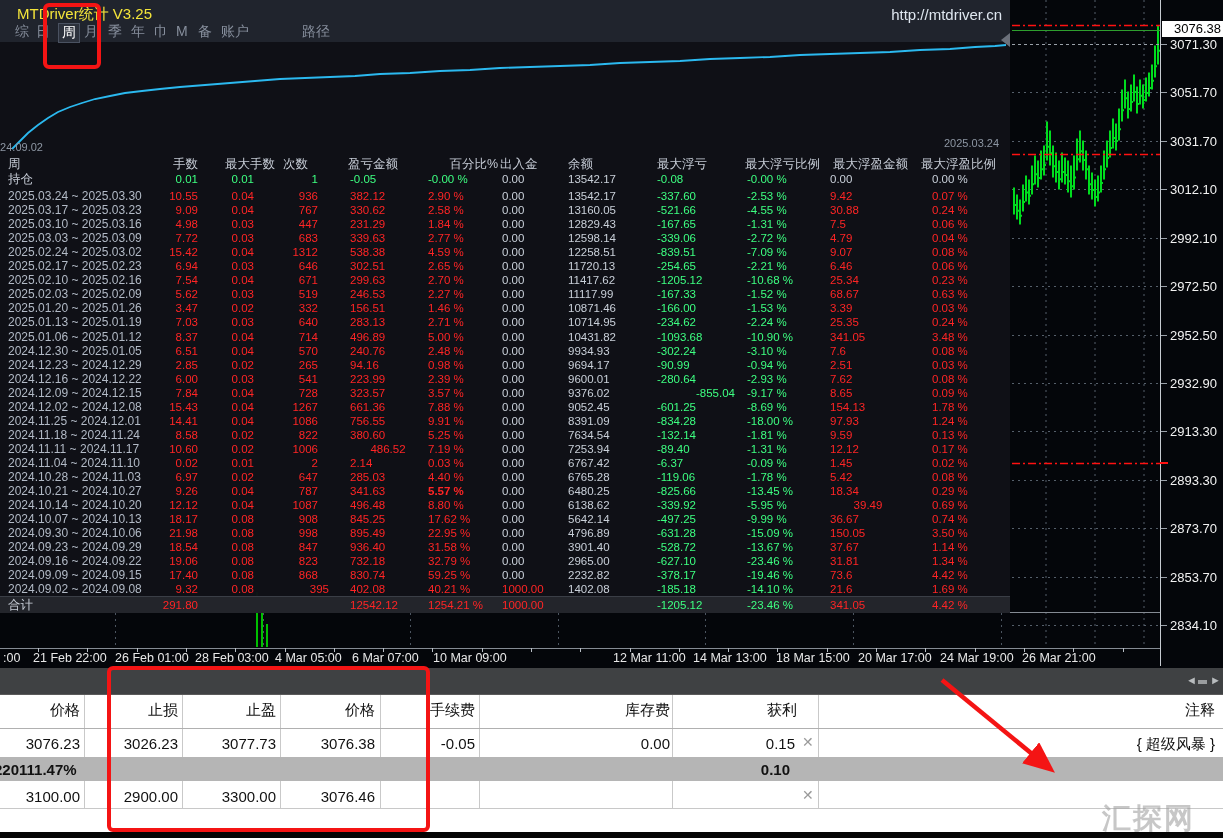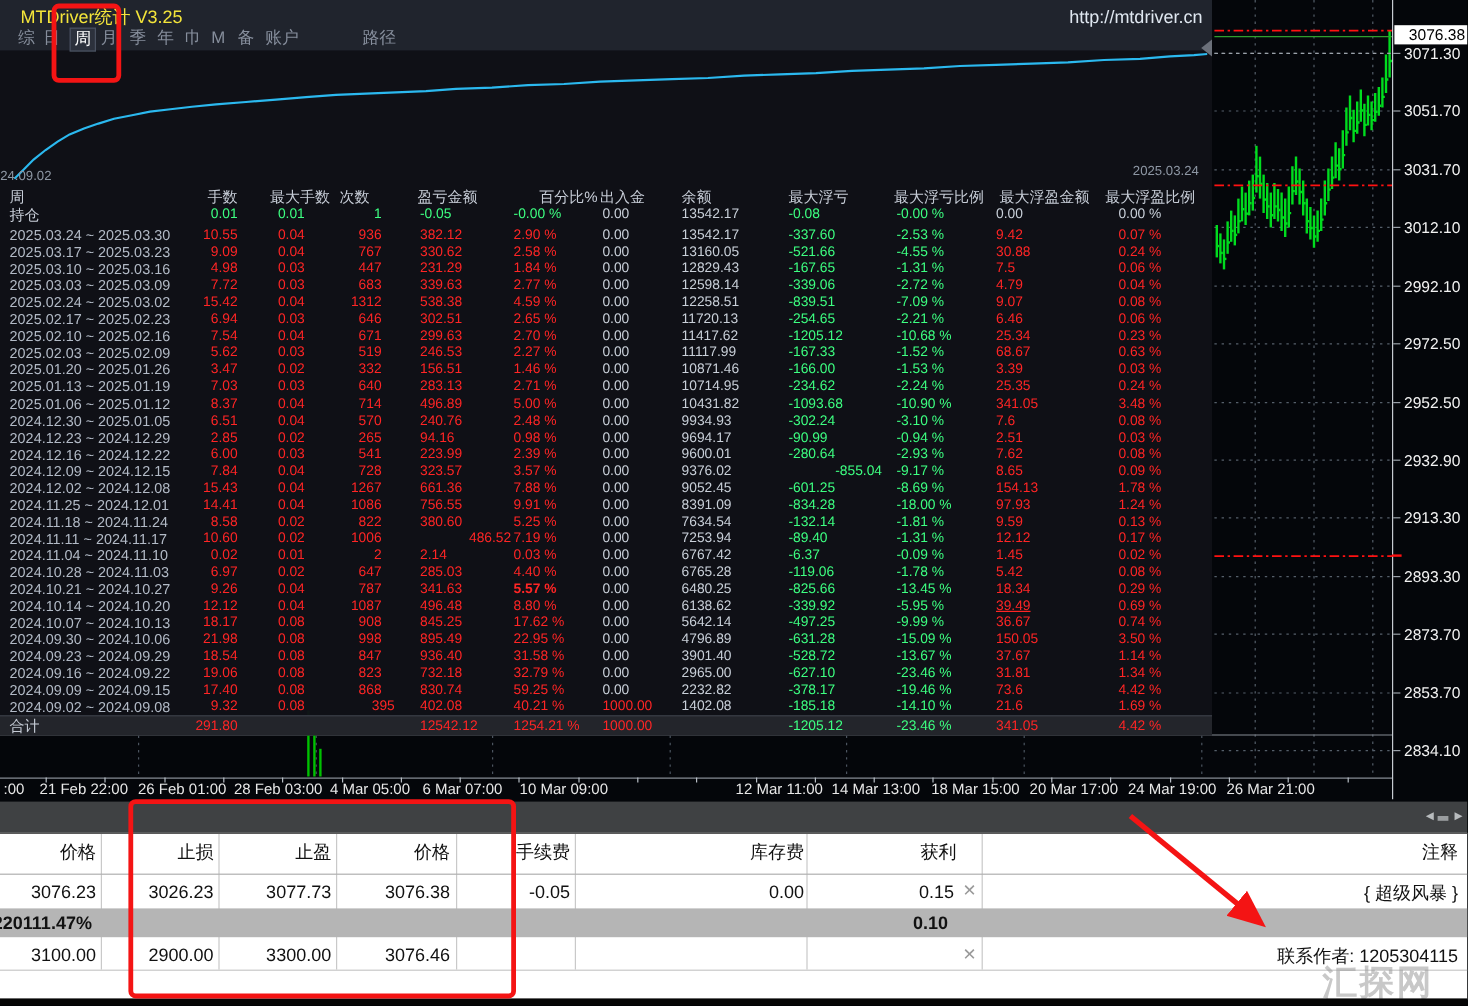--- a/index.html
+++ b/index.html
@@ -466,21 +466,21 @@
       <div class="abs nosel s-cell wht" style="left: 502px; top: 427.85px; width: 64px; text-align: left;">0.00</div>
       <div class="abs nosel s-cell wht" style="left: 568px; top: 427.85px; width: 86px; text-align: left;">7634.54</div>
       <div class="abs nosel s-cell grn" style="left: 657px; top: 427.85px; width: 88px; text-align: left;">-132.14</div>
       <div class="abs nosel s-cell grn" style="left: 747px; top: 427.85px; width: 84px; text-align: left;">-1.81 %</div>
       <div class="abs nosel s-cell red" style="left: 830px; top: 427.85px; width: 76px; text-align: left;">9.59</div>
       <div class="abs nosel s-cell red" style="left: 932px; top: 427.85px; width: 76px; text-align: left;">0.13 %</div>
       <div class="abs nosel s-period" style="left: 8px; top: 441.9px; width: 150px;">2024.11.11 ~ 2024.11.17</div>
       <div class="abs nosel s-cell red" style="left: 137px; top: 441.9px; width: 61px; text-align: right;">10.60</div>
       <div class="abs nosel s-cell red" style="left: 203px; top: 441.9px; width: 51px; text-align: right;">0.02</div>
       <div class="abs nosel s-cell red" style="left: 264px; top: 441.9px; width: 54px; text-align: right;">1006</div>
-      <div class="abs nosel s-cell red" style="left: 350px; top: 441.9px; width: 76px; text-align: right;">486.52</div>
+      <div class="abs nosel s-cell red" style="left: 350px; top: 441.9px; width: 76px; text-align: center;">486.52</div>
       <div class="abs nosel s-cell red" style="left: 428px; top: 441.9px; width: 70px; text-align: left;">7.19 %</div>
       <div class="abs nosel s-cell wht" style="left: 502px; top: 441.9px; width: 64px; text-align: left;">0.00</div>
       <div class="abs nosel s-cell wht" style="left: 568px; top: 441.9px; width: 86px; text-align: left;">7253.94</div>
       <div class="abs nosel s-cell grn" style="left: 657px; top: 441.9px; width: 88px; text-align: left;">-89.40</div>
       <div class="abs nosel s-cell grn" style="left: 747px; top: 441.9px; width: 84px; text-align: left;">-1.31 %</div>
       <div class="abs nosel s-cell red" style="left: 830px; top: 441.9px; width: 76px; text-align: left;">12.12</div>
       <div class="abs nosel s-cell red" style="left: 932px; top: 441.9px; width: 76px; text-align: left;">0.17 %</div>
       <div class="abs nosel s-period" style="left: 8px; top: 455.95px; width: 150px;">2024.11.04 ~ 2024.11.10</div>
       <div class="abs nosel s-cell red" style="left: 137px; top: 455.95px; width: 61px; text-align: right;">0.02</div>
       <div class="abs nosel s-cell red" style="left: 203px; top: 455.95px; width: 51px; text-align: right;">0.01</div>
@@ -520,21 +520,21 @@
       <div class="abs nosel s-period" style="left: 8px; top: 498.1px; width: 150px;">2024.10.14 ~ 2024.10.20</div>
       <div class="abs nosel s-cell red" style="left: 137px; top: 498.1px; width: 61px; text-align: right;">12.12</div>
       <div class="abs nosel s-cell red" style="left: 203px; top: 498.1px; width: 51px; text-align: right;">0.04</div>
       <div class="abs nosel s-cell red" style="left: 264px; top: 498.1px; width: 54px; text-align: right;">1087</div>
       <div class="abs nosel s-cell red" style="left: 350px; top: 498.1px; width: 76px; text-align: left;">496.48</div>
       <div class="abs nosel s-cell red" style="left: 428px; top: 498.1px; width: 70px; text-align: left;">8.80 %</div>
       <div class="abs nosel s-cell wht" style="left: 502px; top: 498.1px; width: 64px; text-align: left;">0.00</div>
       <div class="abs nosel s-cell wht" style="left: 568px; top: 498.1px; width: 86px; text-align: left;">6138.62</div>
       <div class="abs nosel s-cell grn" style="left: 657px; top: 498.1px; width: 88px; text-align: left;">-339.92</div>
       <div class="abs nosel s-cell grn" style="left: 747px; top: 498.1px; width: 84px; text-align: left;">-5.95 %</div>
-      <div class="abs nosel s-cell red" style="left: 830px; top: 498.1px; width: 76px; text-align: left; text-decoration: underline;">39.49</div>
+      <div class="abs nosel s-cell red" style="left: 830px; top: 498.1px; width: 76px; text-align: center;">39.49</div>
       <div class="abs nosel s-cell red" style="left: 932px; top: 498.1px; width: 76px; text-align: left;">0.69 %</div>
       <div class="abs nosel s-period" style="left: 8px; top: 512.15px; width: 150px;">2024.10.07 ~ 2024.10.13</div>
       <div class="abs nosel s-cell red" style="left: 137px; top: 512.15px; width: 61px; text-align: right;">18.17</div>
       <div class="abs nosel s-cell red" style="left: 203px; top: 512.15px; width: 51px; text-align: right;">0.08</div>
       <div class="abs nosel s-cell red" style="left: 264px; top: 512.15px; width: 54px; text-align: right;">908</div>
       <div class="abs nosel s-cell red" style="left: 350px; top: 512.15px; width: 76px; text-align: left;">845.25</div>
       <div class="abs nosel s-cell red" style="left: 428px; top: 512.15px; width: 70px; text-align: left;">17.62 %</div>
       <div class="abs nosel s-cell wht" style="left: 502px; top: 512.15px; width: 64px; text-align: left;">0.00</div>
       <div class="abs nosel s-cell wht" style="left: 568px; top: 512.15px; width: 86px; text-align: left;">5642.14</div>
       <div class="abs nosel s-cell grn" style="left: 657px; top: 512.15px; width: 88px; text-align: left;">-497.25</div>
@@ -652,21 +652,20 @@
       <div class="abs nosel o-val" style="left: 315px; top: 40px; width: 160px; text-align: right;">-0.05</div>
       <div class="abs nosel o-val" style="left: 510px; top: 40px; width: 160px; text-align: right;">0.00</div>
       <div class="abs nosel o-val" style="left: 635px; top: 40px; width: 160px; text-align: right;">0.15</div>
       <div class="abs nosel o-x" style="left: 802px; top: 39px;">✕</div>
       <div class="abs nosel o-val" style="left: 815px; top: 40px; width: 400px; text-align: right;">{ 超级风暴 }</div>
       <div class="abs nosel o-val" style="left: -80px; top: 93px; width: 160px; text-align: right;">3100.00</div>
       <div class="abs nosel o-val" style="left: 18px; top: 93px; width: 160px; text-align: right;">2900.00</div>
       <div class="abs nosel o-val" style="left: 116px; top: 93px; width: 160px; text-align: right;">3300.00</div>
       <div class="abs nosel o-val" style="left: 215px; top: 93px; width: 160px; text-align: right;">3076.46</div>
       <div class="abs nosel o-x" style="left: 802px; top: 92px;">✕</div>
-      <div class="abs nosel o-val" style="left: 815px; top: 93px; width: 400px; text-align: right;">联系作者: 1205304115</div>
       <div class="abs nosel o-val" style="left: -6px; top: 66px; font-weight: bold;">220111.47%</div>
       <div class="abs nosel o-val" style="left: 630px; top: 66px; width: 160px; text-align: right; font-weight: bold;">0.10</div>
       <div class="abs nosel" style="left: 0px; top: 113px; width: 1223px; height: 1px; background: rgb(200, 200, 200);"></div>
       <div id="wm" class="abs nosel">汇探网</div>
     </div>
   <div id="bottom-strip" class="abs"></div>
 
   <div class="abs ann" style="left:43px;top:3px;width:50px;height:58px"></div>
   <div class="abs ann" style="left:107px;top:666px;width:315px;height:158px"></div>
   <svg class="abs" style="left:900px;top:660px" width="200" height="130">

